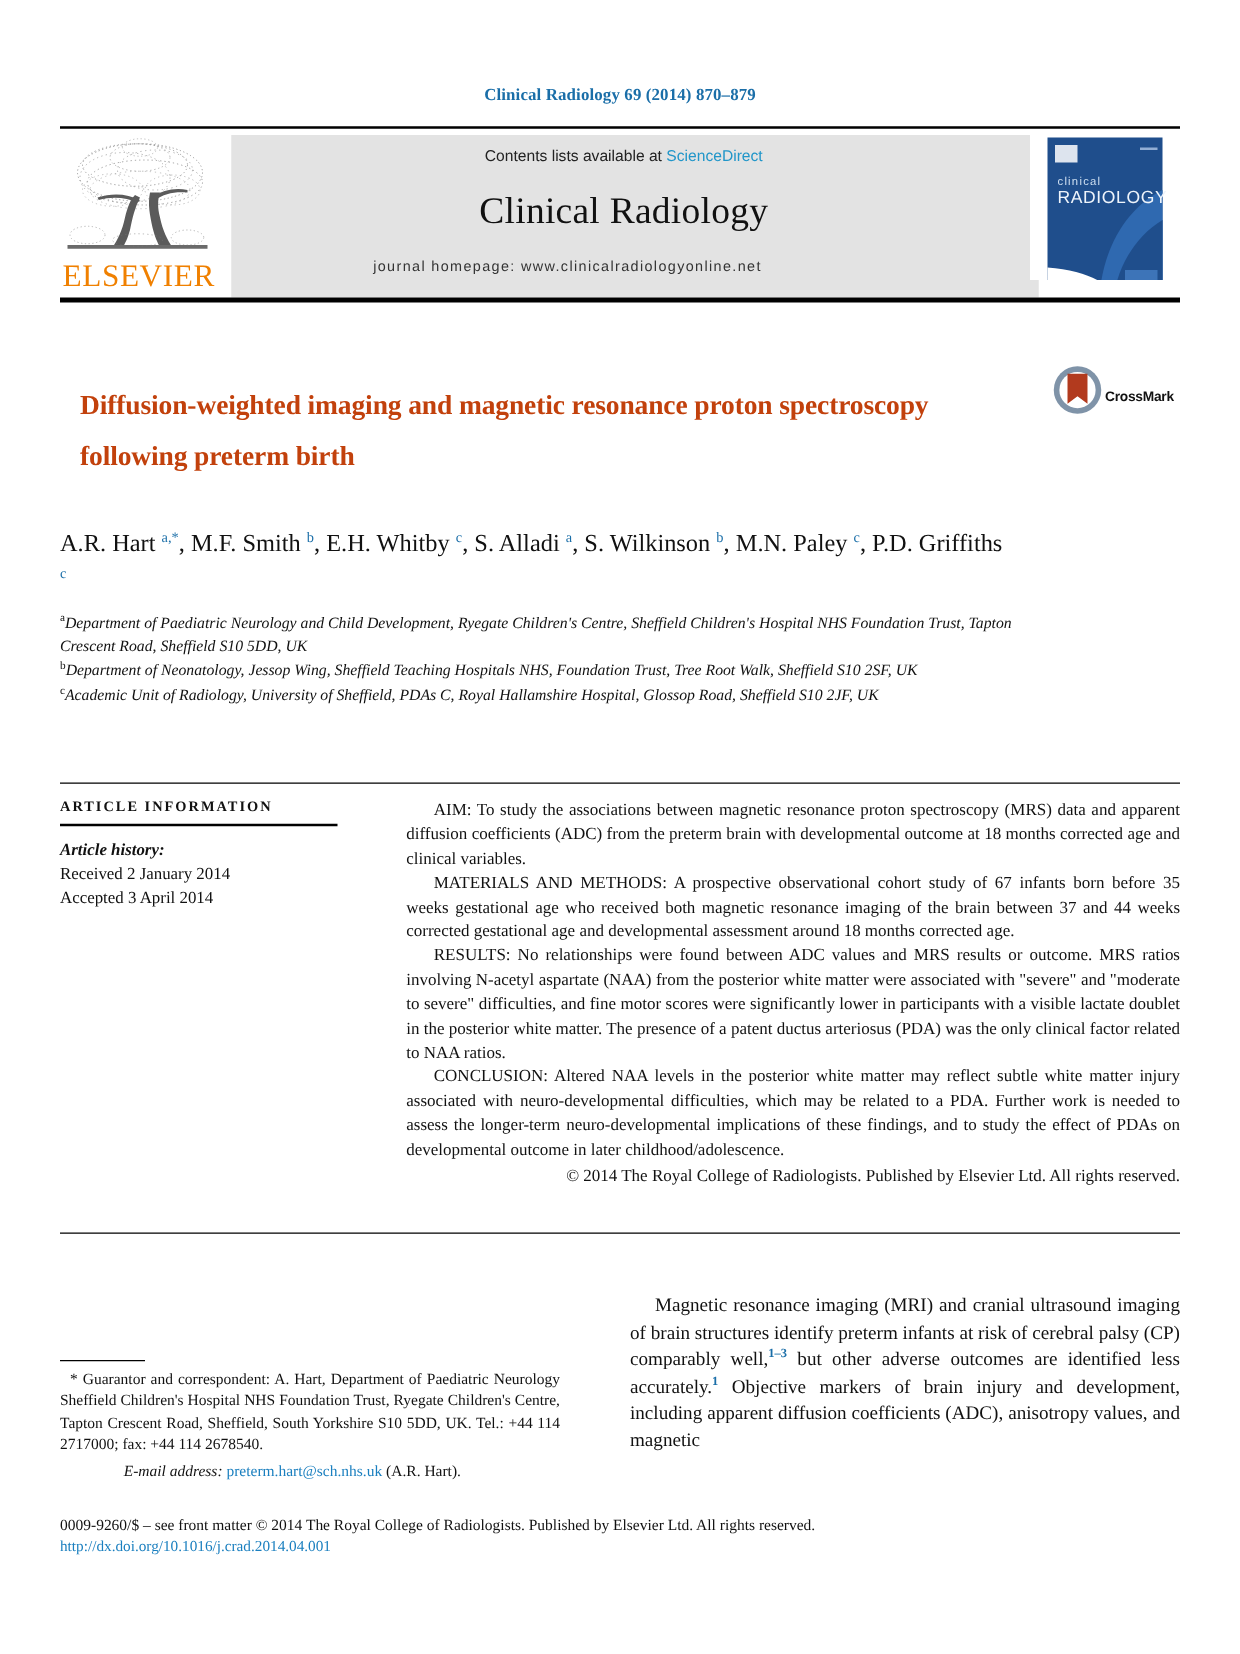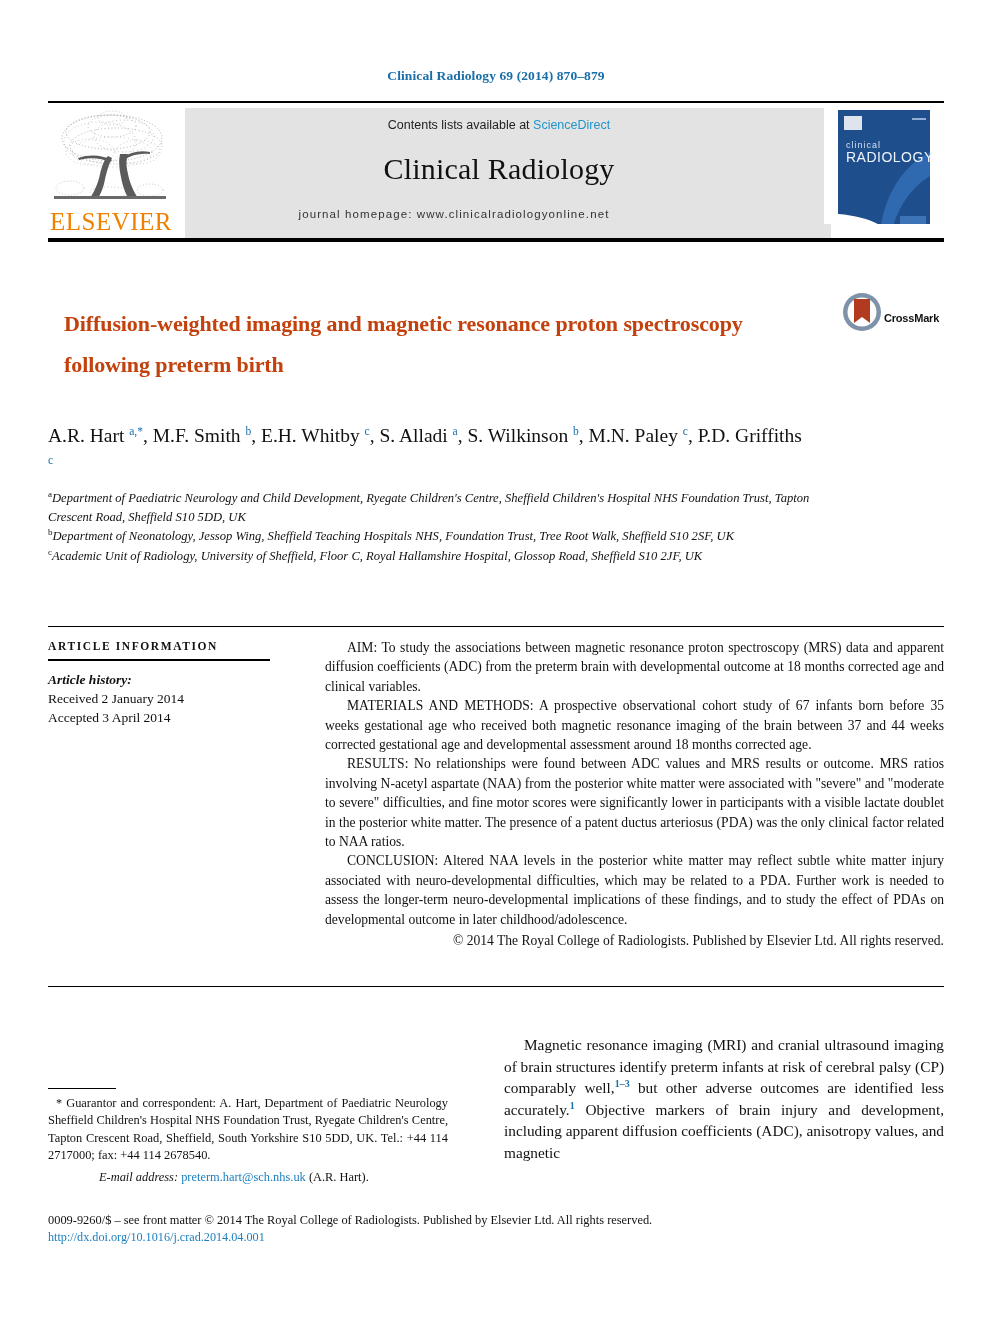--- a/index.html
+++ b/index.html
@@ -408,21 +408,21 @@
       <path d="M12 7 L12 31 L20 25 L28 31 L28 7 Z" fill="#b23a1e"></path>
     </svg>
     <div class="cm-label">CrossMark</div>
   </div>
 
   <div class="authors">A.R. Hart <sup>a,*</sup>, M.F. Smith <sup>b</sup>, E.H. Whitby <sup>c</sup>, S. Alladi <sup>a</sup>, S. Wilkinson <sup>b</sup>, M.N. Paley <sup>c</sup>, P.D. Griffiths <sup>c</sup></div>
 
   <div class="affils">
     <div><sup>a</sup><span>Department of Paediatric Neurology and Child Development, Ryegate Children's Centre, Sheffield Children's Hospital NHS Foundation Trust, Tapton Crescent Road, Sheffield S10 5DD, UK</span></div>
     <div><sup>b</sup><span>Department of Neonatology, Jessop Wing, Sheffield Teaching Hospitals NHS, Foundation Trust, Tree Root Walk, Sheffield S10 2SF, UK</span></div>
-    <div><sup>c</sup><span>Academic Unit of Radiology, University of Sheffield, Floor C, Royal Hallamshire Hospital, Glossop Road, Sheffield S10 2JF, UK</span></div>
+    <div><sup>c</sup><span>Academic Unit of Radiology, University of Sheffield, PDAs C, Royal Hallamshire Hospital, Glossop Road, Sheffield S10 2JF, UK</span></div>
   </div>
 
   <div class="band-rule-top"></div>
 
   <div class="artinfo">
     <div class="artinfo-head">ARTICLE INFORMATION</div>
     <div class="artinfo-rule"></div>
     <div class="artinfo-body">
       <div class="ital">Article history:</div>
       <div>Received 2 January 2014</div>

